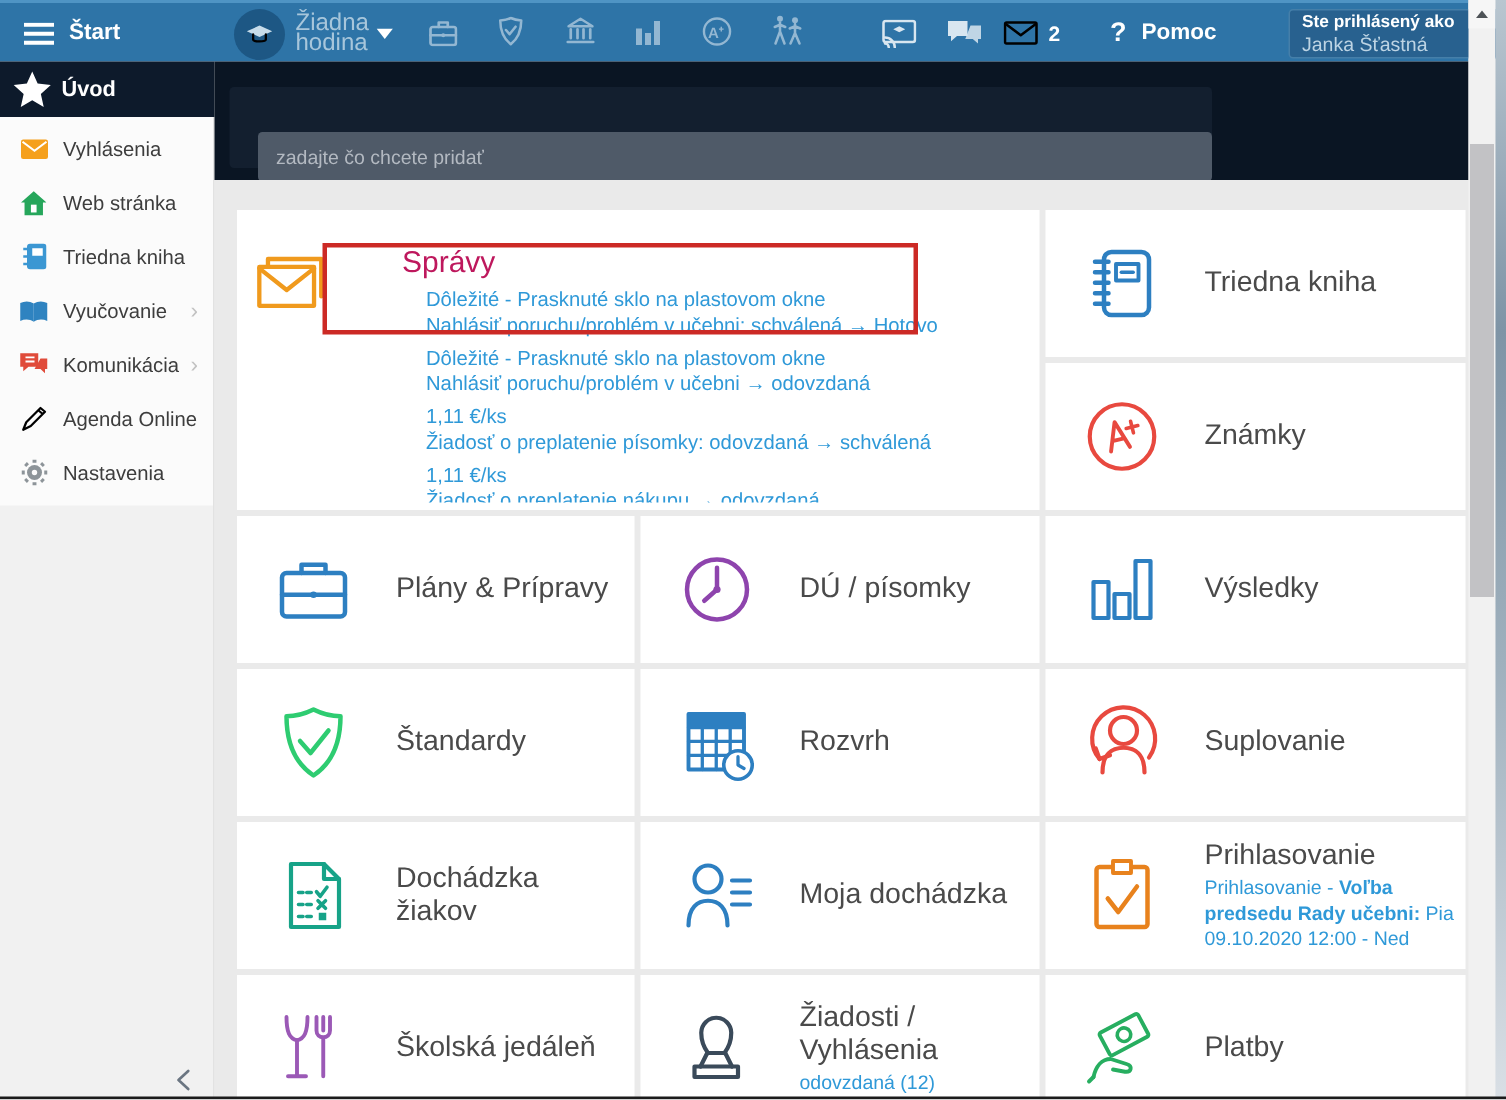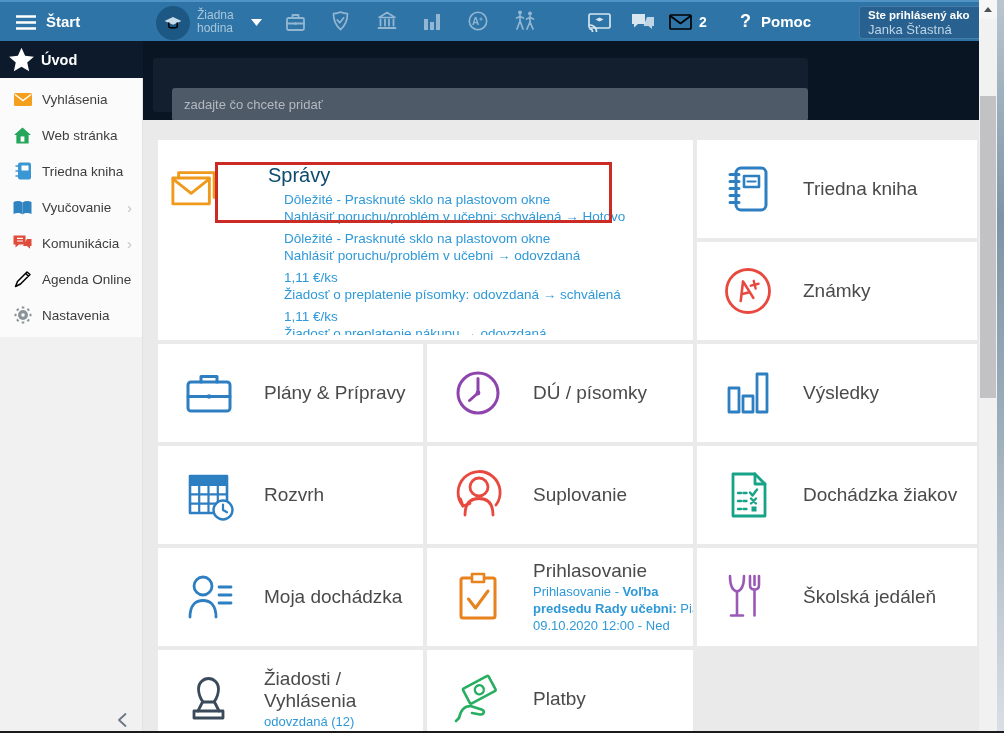--- a/index.html
+++ b/index.html
@@ -4,21 +4,21 @@
 <style>
   html,body{margin:0;padding:0;}
   body{width:1004px;height:733px;overflow:hidden;font-family:"Liberation Sans",sans-serif;background:#eaeaea;}
   .window{position:relative;width:1004px;height:733px;background:#eaeaea;overflow:hidden;}
 
   
   .topbar{position:absolute;left:0;top:0;width:979px;height:41px;background:#2e74a7;border-top:2px solid #4f94c4;box-sizing:border-box;}
   .topbar .abs{position:absolute;}
   .start-label{color:#fff;font-weight:bold;font-size:15px;}
   .lesson-avatar{width:34px;height:34px;border-radius:50%;background:#1d5784;display:flex;align-items:center;justify-content:center;}
-  .lesson-text{color:#a7c6db;font-size:12px;line-height:13px;width:56px;}
+  .lesson-text{color:#a7c6db;font-size:16px;line-height:13px;width:56px;}
   .help-q{color:#fff;font-weight:bold;font-size:18px;}
   .help-label{color:#fff;font-weight:bold;font-size:15px;}
   .msg-count{color:#fff;font-weight:bold;font-size:14px;}
   .userbox{position:absolute;left:821px;top:4px;width:145px;height:33px;background:#28618f;border:1px solid #457fa9;border-radius:3px;box-sizing:border-box;margin-left:38px;}
   .userbox .l1{position:absolute;left:8px;top:2px;color:#fff;font-weight:bold;font-size:11.5px;}
   .userbox .l2{position:absolute;left:8px;top:15px;color:#bdd4e4;font-size:13px;}
   .userbox .caret{position:absolute;right:7px;top:19px;}
 
   
   .side-header{position:absolute;left:0;top:41px;width:143px;height:37px;background:#0d1a2b;display:flex;align-items:center;}
@@ -43,21 +43,21 @@
   .tile{background:#fff;display:flex;align-items:center;padding:0 8px 0 25px;box-sizing:border-box;cursor:pointer;overflow:hidden;}
   .tile-icon{width:52px;height:52px;margin-right:29px;flex:none;}
   .tile-label{font-size:19px;color:#4a4a4a;}
   .tile-sub{font-size:13px;line-height:17px;color:#2f99d8;}
   .tile-sub b{font-weight:bold;}
 
   
   .tile-spravy{grid-column:1/3;grid-row:1/3;background:#fff;position:relative;cursor:pointer;}
   .tile-spravy .big-icon{position:absolute;left:12px;top:26px;width:48px;height:46px;color:#f09a1d;}
   .spravy-content{position:absolute;left:110px;top:24px;right:8px;bottom:5px;overflow:hidden;}
-  .spravy-title{font-size:20px;color:#0c4a6e;margin-bottom:4px;}
+  .spravy-title{font-size:20px;color:#be185d;margin-bottom:4px;}
   .msg-entry{margin-bottom:5px;margin-left:16px;}
   .msg-line{font-size:13.5px;line-height:17px;color:#2f99d8;white-space:nowrap;cursor:pointer;}
   .highlight-box{position:absolute;left:57px;top:22px;width:397px;height:61px;border:3px solid #cc2a25;box-sizing:border-box;pointer-events:none;z-index:3;}
 
   
   .scrollbar{position:absolute;left:979px;top:0;width:18px;height:733px;background:#f1f1f1;}
   .scroll-up{position:absolute;left:0;top:0;width:18px;height:19px;background:#f6f6f6;display:flex;align-items:center;justify-content:center;cursor:pointer;}
   .scroll-up .tri{width:0;height:0;border-left:4px solid transparent;border-right:4px solid transparent;border-bottom:5px solid #4d5256;}
   .scroll-thumb{position:absolute;left:1px;top:96px;width:16px;height:302px;background:#c2c2c5;cursor:pointer;}
   .win-edge-right{position:absolute;left:997px;top:0;width:7px;height:733px;background:linear-gradient(180deg,#b9c6d0 0%,#7e94a6 30%,#9fb0bd 60%,#d9dfe5 100%);}
@@ -353,20 +353,29 @@
         <span class="tile-icon" style="color:#2d7fc1;">
           <svg width="52" height="52" viewBox="0 0 52 52">
               <rect x="7" y="21" width="10" height="24" class="stroke-ic" stroke-width="2.8"></rect>
               <rect x="21" y="29" width="10" height="16" class="stroke-ic" stroke-width="2.8"></rect>
               <rect x="35" y="7" width="10" height="38" class="stroke-ic" stroke-width="2.8"></rect>
             </svg>
         </span>
         <span class="tile-label">Výsledky</span>
       </div>
 
+      <div class="tile">
+        <span class="tile-icon" style="color:#2ecc71;">
+          <svg width="52" height="52" viewBox="0 0 52 52">
+              <path d="M26 4 C32 7 38 8.5 44 8.5 C44 27 38 40 26 48 C14 40 8 27 8 8.5 C14 8.5 20 7 26 4 Z" class="stroke-ic" stroke-width="3"></path>
+              <path d="M17 25 l7 8 12 -15" class="stroke-ic" stroke-width="3"></path>
+            </svg>
+        </span>
+        <span class="tile-label">Štandardy</span>
+      </div>
 
       <div class="tile">
         <span class="tile-icon" style="color:#2d7fc1;">
           <svg width="52" height="52" viewBox="0 0 52 52">
               <rect x="7" y="7" width="37" height="9" fill="currentColor"></rect>
               <rect x="7" y="7" width="37" height="37" class="stroke-ic" stroke-width="2.6"></rect>
               <path d="M7 16 h37 M7 25.3 h37 M7 34.6 h37 M16.2 16 v28 M25.5 16 v28 M34.8 16 v28" class="stroke-ic" stroke-width="2.2"></path>
               <circle cx="40" cy="41" r="9.5" fill="#fff"></circle>
               <circle cx="40" cy="41" r="9.5" class="stroke-ic" stroke-width="2.4"></circle>
               <path d="M40 35.5 V41 l4 2.3" class="stroke-ic" stroke-width="2.2"></path>

